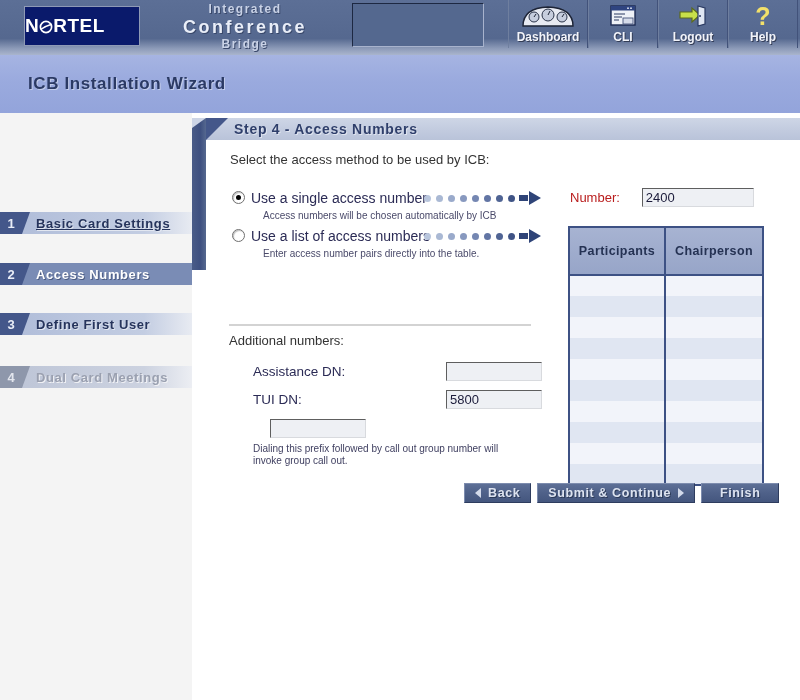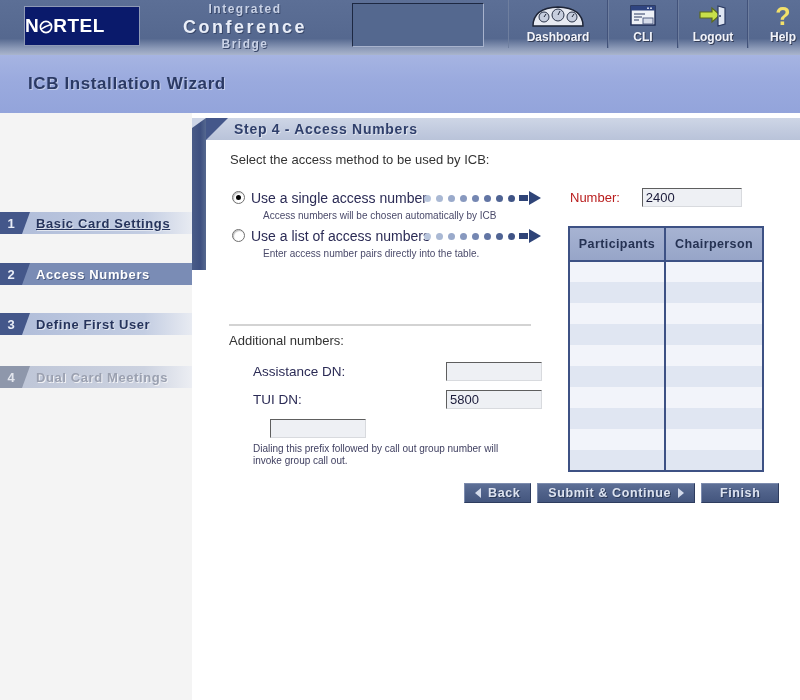--- a/index.html
+++ b/index.html
@@ -58,21 +58,21 @@
     border-right: 1px solid #a8b3cd; border-bottom: 1px solid #a8b3cd;
   }
 
   .toolbar { position: absolute; left: 508px; top: 0; height: 48px; display: flex; }
   .tb-item {
     width: 70px; height: 48px; position: relative;
     border-left: 1px solid #6f7f9f; border-right: 1px solid #42527a;
     display: flex; flex-direction: column; align-items: center;
     justify-content: flex-start; padding-top: 3px;
   }
-  .tb-item.wide { width: 100px; }
+  .tb-item.wide { width: 80px; }
   .tb-label {
     font-size: 12px; font-weight: bold; color: #f2f4fa;
     text-shadow: 1px 1px 0 #333c55; line-height: 13px;
     position: absolute; bottom: 4px; white-space: nowrap;
   }
   .tb-ico { height: 26px; display: flex; align-items: center; }
 
   
   .title-band {
     position: absolute; left: 0; top: 55px; width: 713px; height: 58px;
@@ -192,34 +192,34 @@
   .num-row { position: absolute; left: 570px; top: 188px; display: flex; align-items: center; }
   .num-label { font-size: 13px; color: #b91c1c; margin-right: 22px; }
   .txt {
     background: #eef0f4;
     border-top: 1px solid #5e5e5e; border-left: 1px solid #5e5e5e;
     border-right: 1px solid #d8dade; border-bottom: 1px solid #d8dade;
     font-family: "Liberation Sans", sans-serif;
     font-size: 13px; color: #1b1b3a; padding: 1px 3px;
     height: 19px; line-height: 17px;
   }
-  .num-input { width: 100px; }
+  .num-input { width: 112px; }
 
   
   .tbl {
     position: absolute; left: 568px; top: 226px; width: 196px;
     border: 2px solid #3d5184; background: #ffffff;
     border-collapse: collapse;
   }
   .tbl th {
     background: linear-gradient(to bottom, #a7b3d2 0%, #97a5c8 100%);
     color: #253253; font-size: 12.5px; font-weight: bold;
     height: 19px; letter-spacing: 0.4px;
     border-right: 2px solid #3d5184; border-bottom: 2px solid #3d5184;
-    padding: 9px 4px;
+    padding: 16px 4px;
   }
   .tbl th:last-child { border-right: none; }
   .tbl td {
     height: 21px; border-right: 2px solid #3d5184; padding: 0;
     font-size: 12px; color: #1b1b3a;
   }
   .tbl td:last-child { border-right: none; }
   .tbl tr.odd td { background: #f2f4fa; }
   .tbl tr.even td { background: #e0e6f2; }
 

